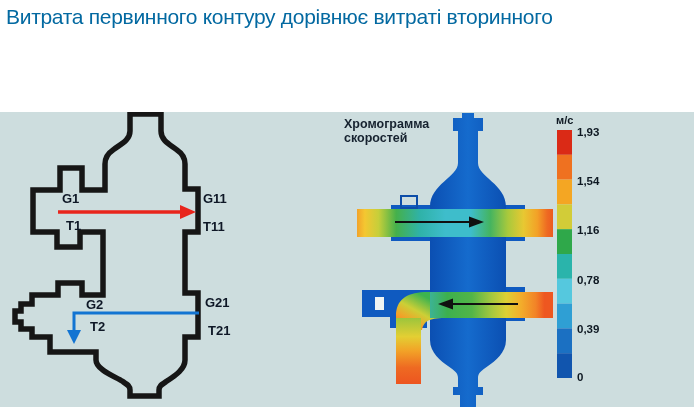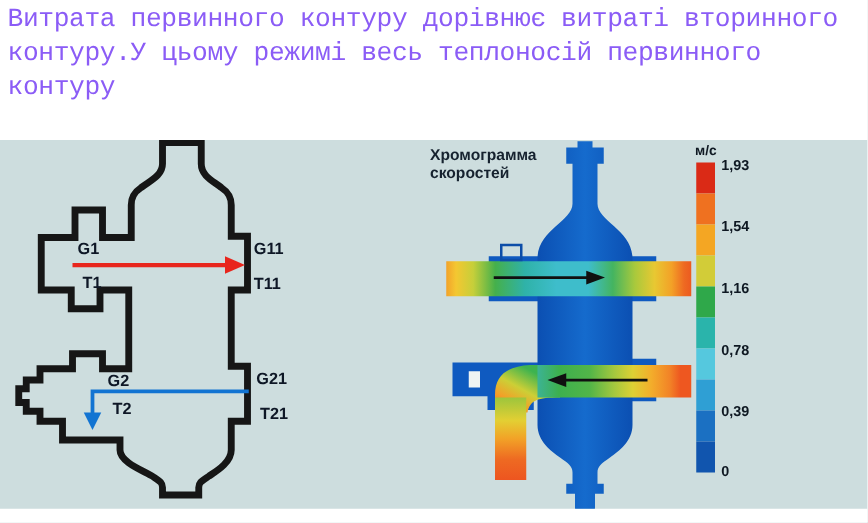--- a/index.html
+++ b/index.html
@@ -1,34 +1,33 @@
 <!DOCTYPE html>
 <html><head>
 <meta charset="utf-8">
 <style>
   html,body{margin:0;padding:0;background:#ffffff;}
   body{width:694px;height:418px;position:relative;overflow:hidden;
        font-family:"Liberation Sans","DejaVu Sans",sans-serif;}
   .intro{position:absolute;left:6px;top:3px;width:686px;
-         font-size:21px;line-height:27px;font-weight:400;color:#8b5cf6;
-         letter-spacing:-0.3px;font-family:Liberation Mono, monospace;}
+         font-size:21px;line-height:27px;font-weight:400;color:#0369a1;
+         letter-spacing:-0.3px;}
   .panel{position:absolute;left:0;top:112px;width:694px;height:295px;
          background:#cdddde;}
   svg text{font-family:"Liberation Sans","DejaVu Sans",sans-serif;}
   .port-label{font-size:13px;font-weight:bold;fill:#0e1726;}
   .cfd-title{font-size:12.5px;font-weight:bold;fill:#16222f;}
   .scale-label{font-size:11.5px;font-weight:bold;fill:#0e1822;}
   .unit-label{font-size:11px;font-weight:bold;fill:#0e1822;}
 </style>
 </head>
 <body>
 
 <div class="intro">
   <div>Витрата первинного контуру дорівнює витраті вторинного</div>
-  <div>контуру.У цьому режимі весь теплоносій первинного контуру</div>
 </div>
 
 <div class="panel">
 <svg width="694" height="295" viewBox="0 112 694 295">
   <defs>
     <linearGradient id="vesselGrad" gradientUnits="userSpaceOnUse" x1="430" y1="0" x2="506" y2="0">
       <stop offset="0" stop-color="#0b4fb2"></stop>
           <stop offset="0.5" stop-color="#156bcd"></stop>
           <stop offset="1" stop-color="#0b4fb2"></stop>
     </linearGradient>

